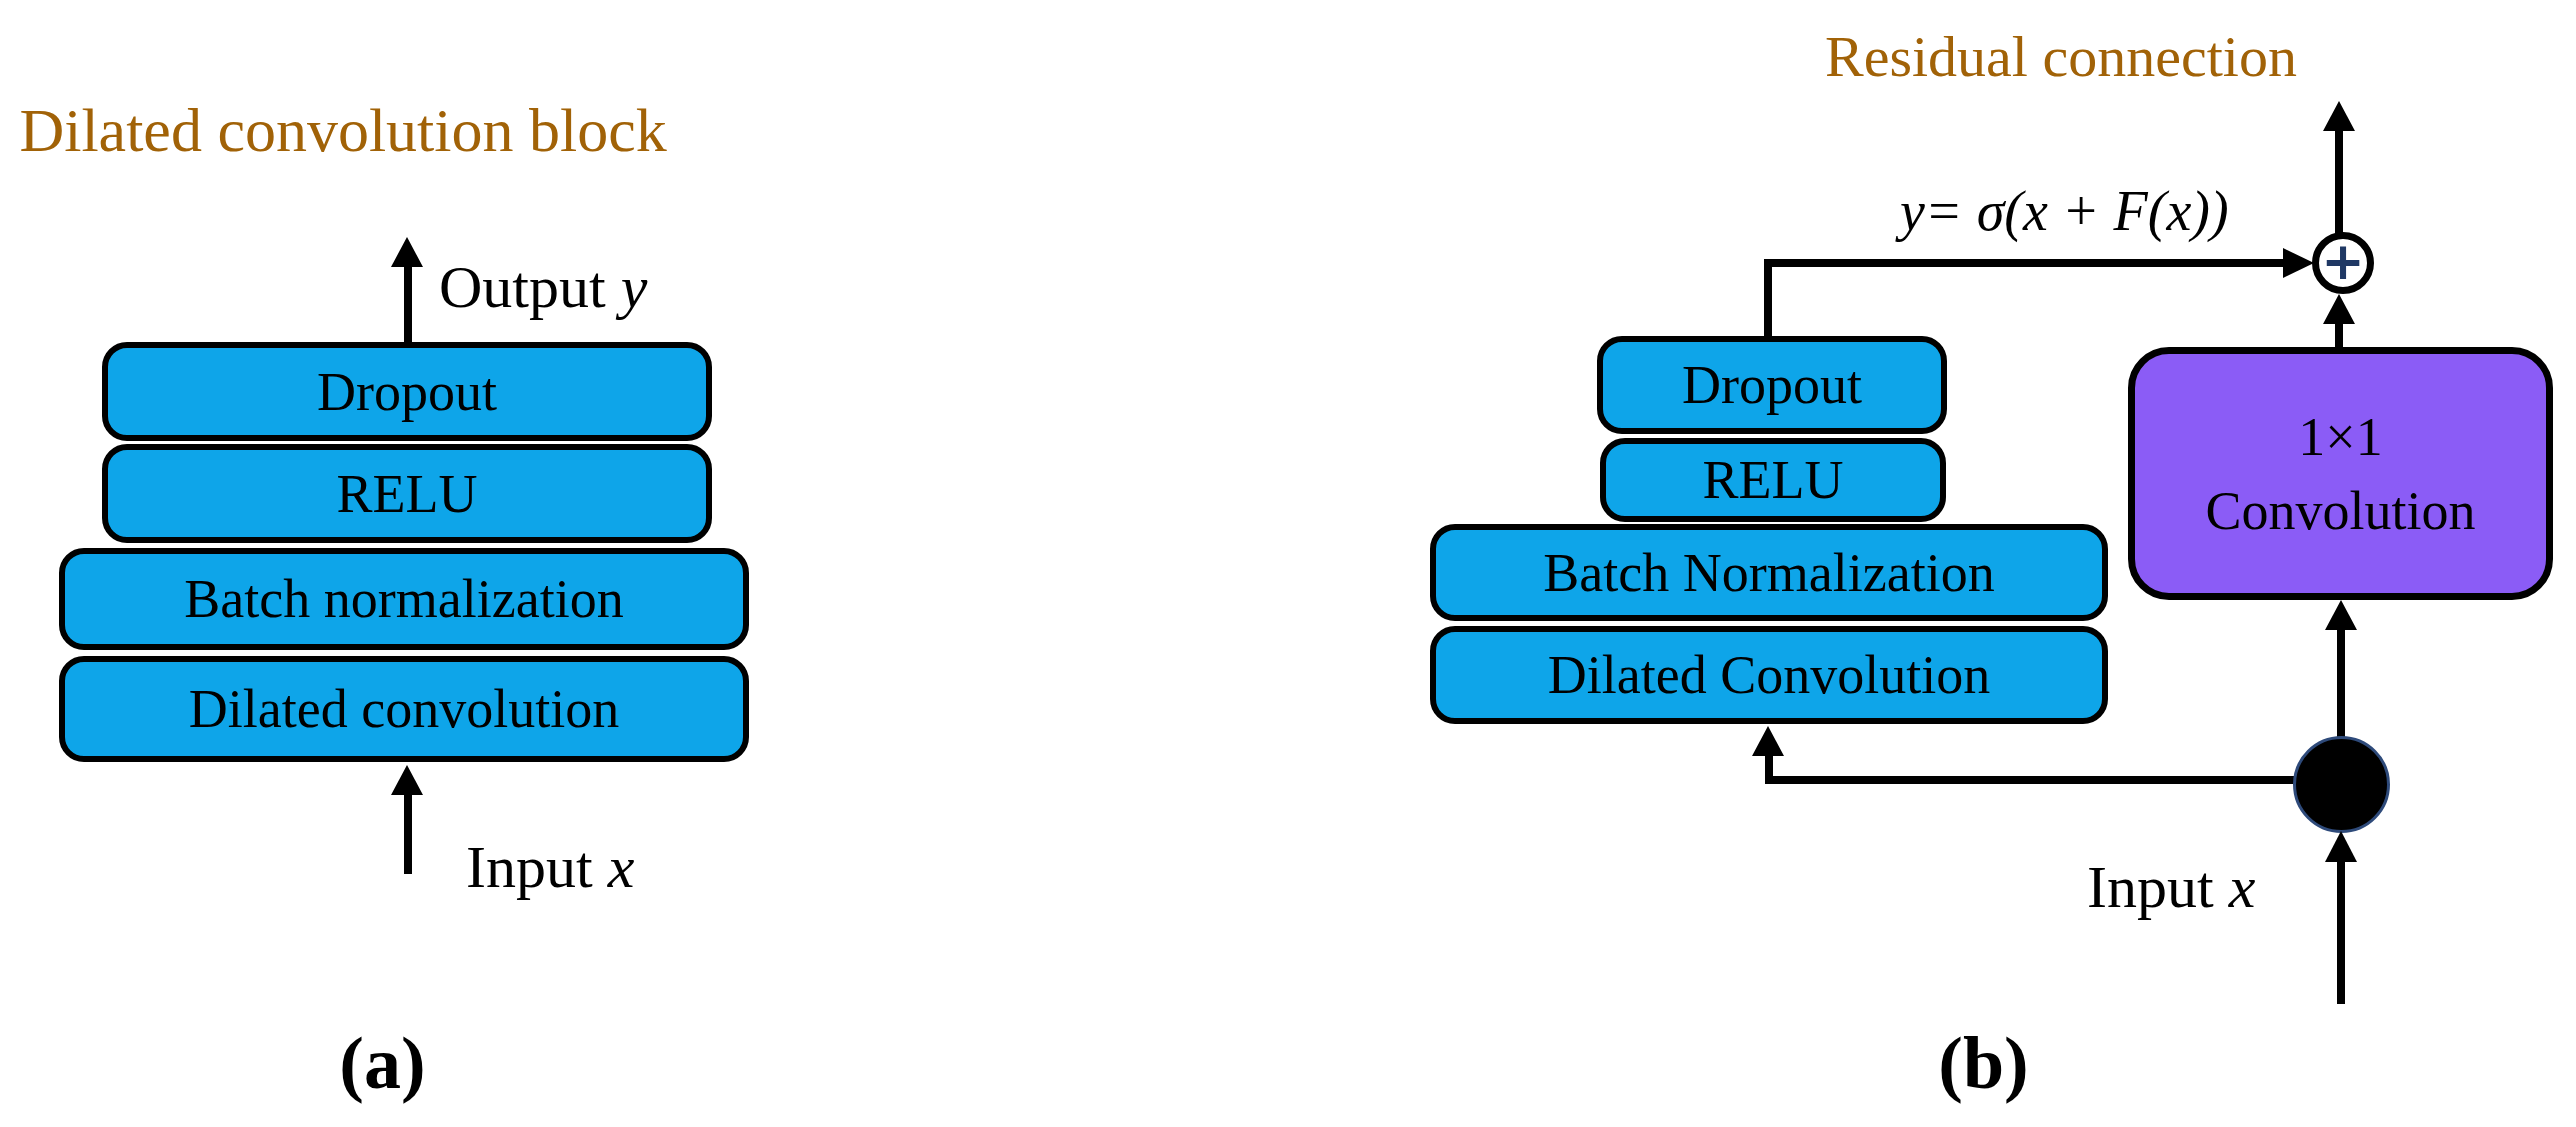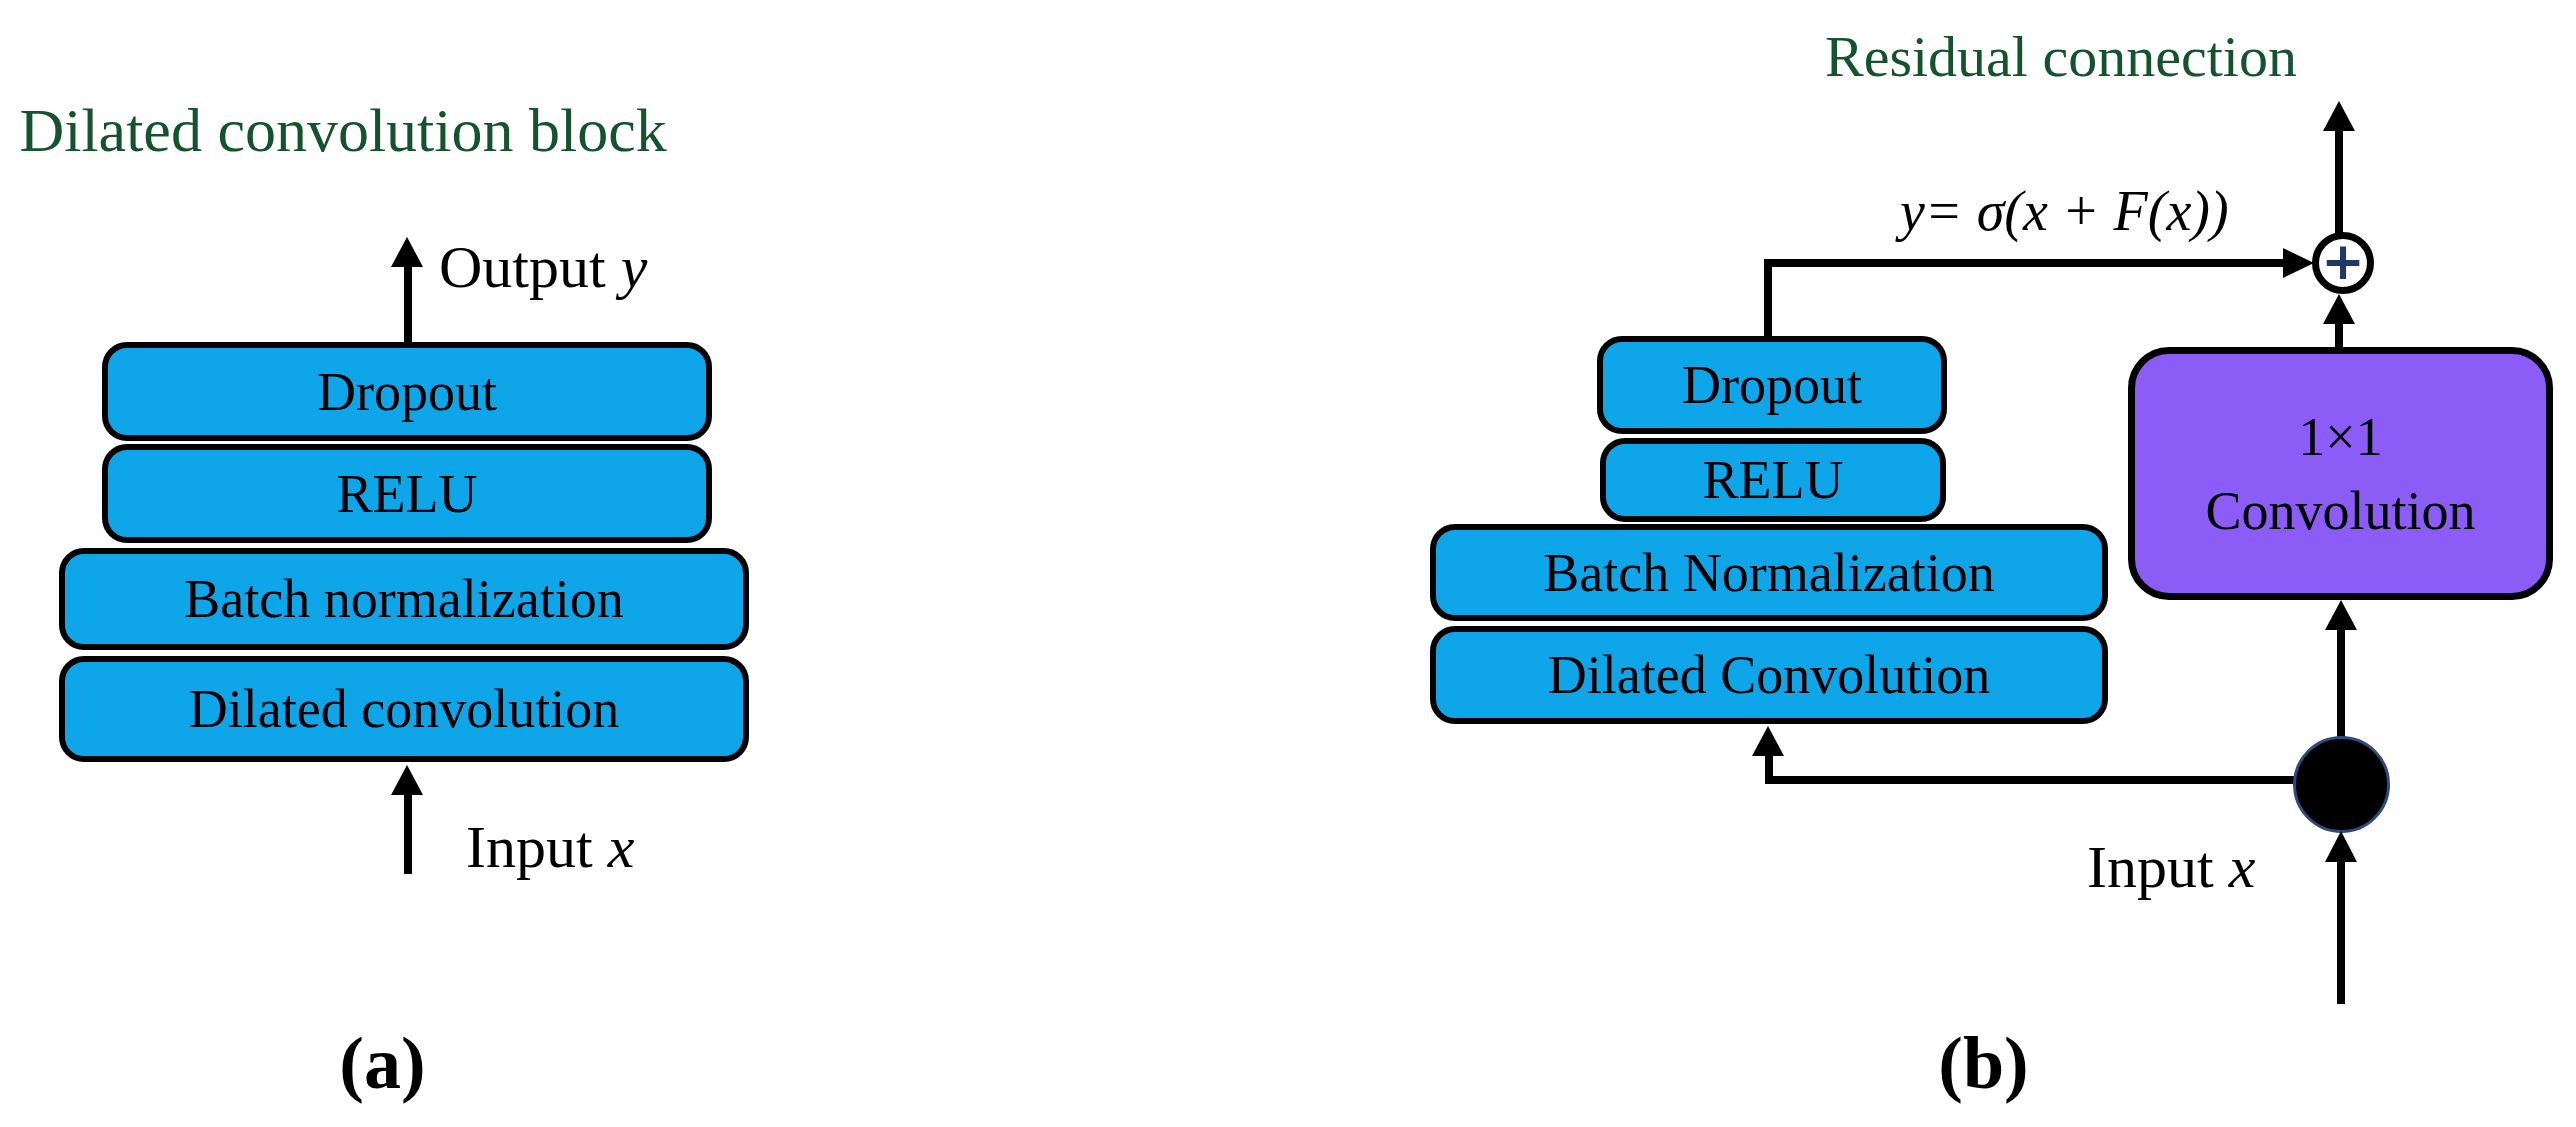--- a/index.html
+++ b/index.html
@@ -8,21 +8,21 @@
     width:2576px;height:1128px;
     background:#ffffff;
     font-family:"Liberation Serif", serif;
     color:#000;
     overflow:hidden;
   }
   .title{
     position:absolute;
     font-size:62px;
     white-space:nowrap;
-    color:#14532d;
+    color:#a16207;
   }
   .box{
     position:absolute;
     box-sizing:border-box;
     background:#0ea5e9;
     border:6.8px solid #000;
     border-radius:25px;
     display:flex;
     align-items:center;
     justify-content:center;
@@ -53,20 +53,21 @@
   .head-right{
     position:absolute;width:0;height:0;
     border-top:15.5px solid transparent;
     border-bottom:15.5px solid transparent;
     border-left:31px solid #000;
   }
   .iolabel{
     position:absolute;
     font-size:60px;
     white-space:nowrap;
+    margin-top:20px;
   }
   .iolabel .var{font-style:italic;}
   .formula{
     position:absolute;
     font-size:56px;
     font-style:italic;
     white-space:nowrap;
   }
   .plus-circle{
     position:absolute;

